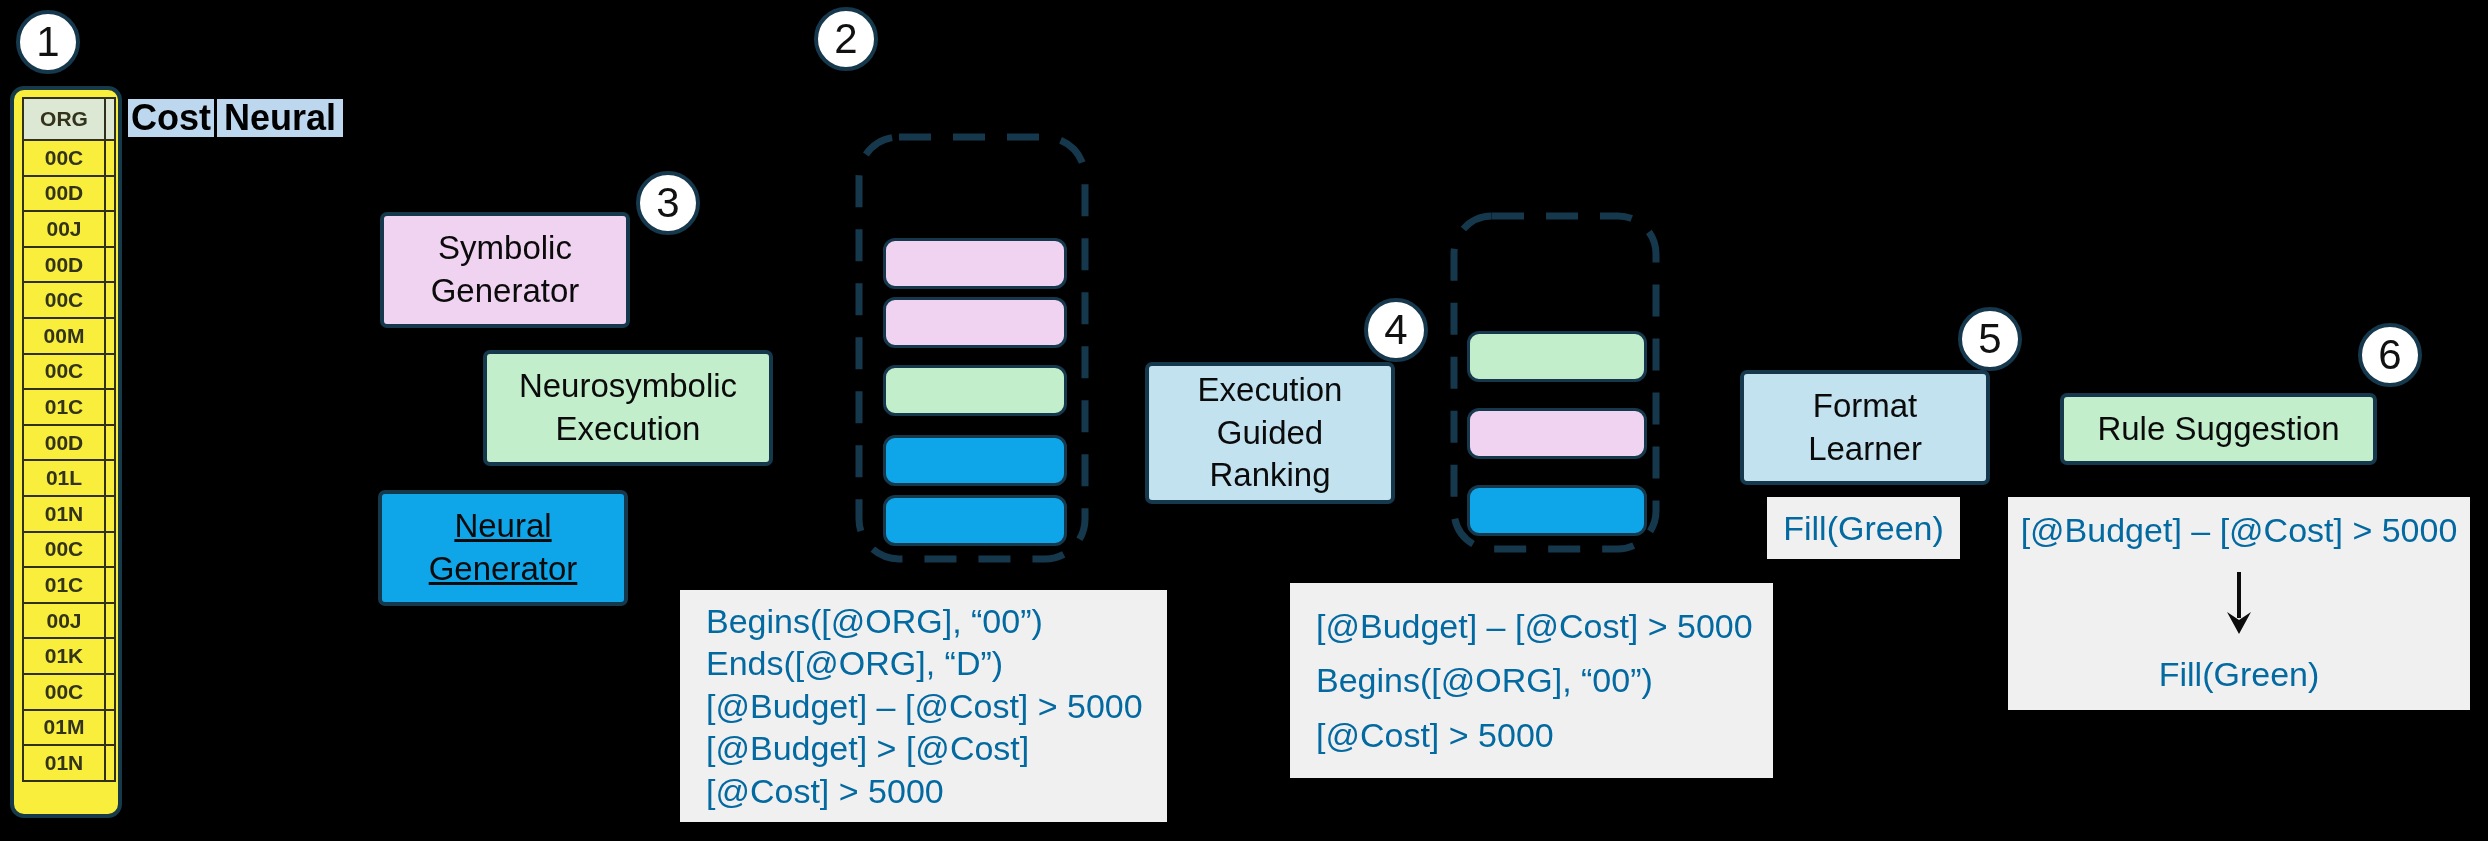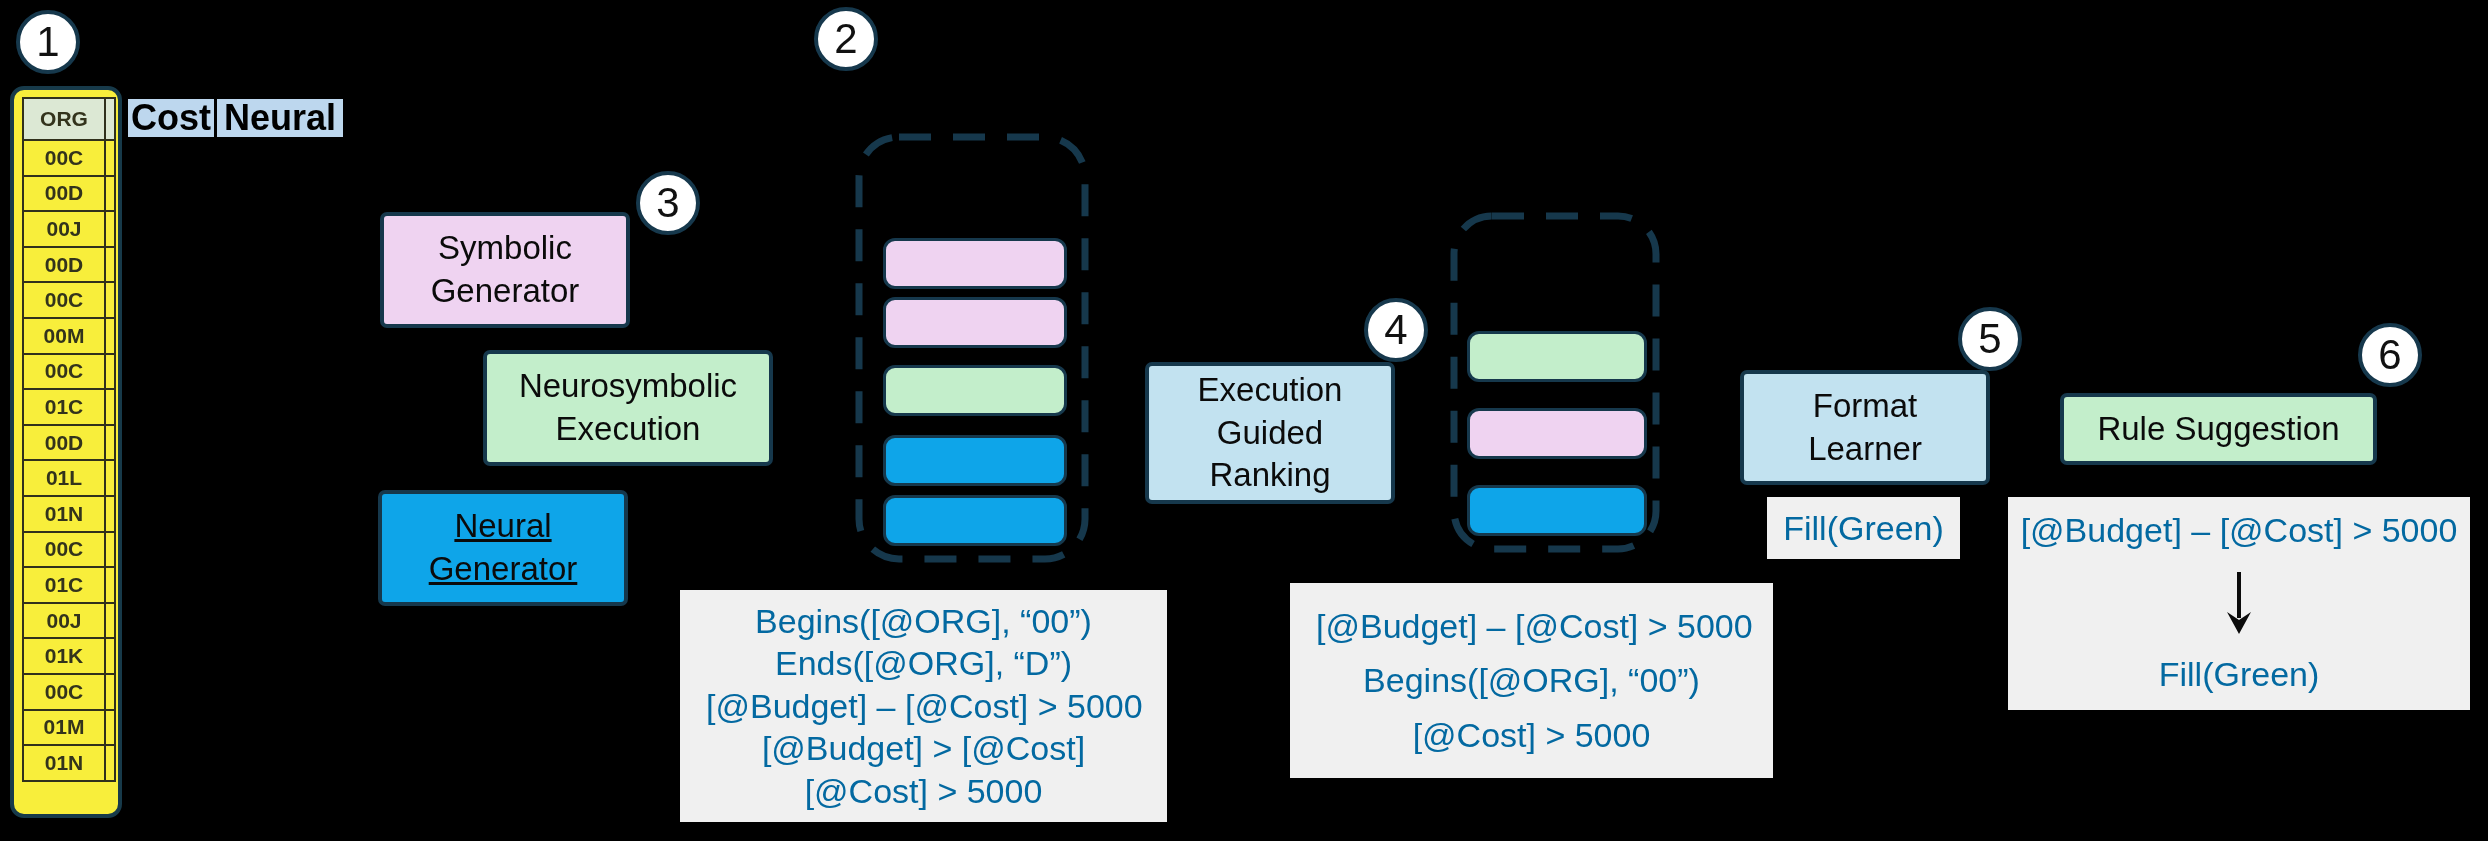--- a/index.html
+++ b/index.html
@@ -20,21 +20,21 @@
   
   .node{border:4px solid #16384c;border-radius:7px;display:flex;align-items:center;justify-content:center;
         text-align:center;white-space:pre-line;font-size:33px;line-height:1.30;color:#0b0b0b;}
 
   
   .bar{border:3px solid #16384c;border-radius:12px;}
 
   
   .panel{background:#f0f0f0;color:#0369a1;font-size:34px;}
   .rules{display:flex;flex-direction:column;justify-content:space-evenly;padding:8px 26px;}
-  .rules div{white-space:nowrap;text-align:center;}
+  .rules div{white-space:nowrap;}
 
   
   .org-block{left:10px;top:86px;width:112px;height:732px;background:#f8ee3b;
              border:4px solid #173a4a;border-radius:14px;padding:7px 0 0 8px;}
   .org-row{display:flex;height:37.6px;margin-top:-2px;}
   .org-row:first-child{margin-top:0;height:44px;}
   .cell{border:2px solid #30301c;display:flex;align-items:center;justify-content:center;
         font-weight:700;color:#33331c;font-size:21px;box-sizing:border-box;background:#f8ee3b;}
   .cell.main{width:84px;}
   .cell.spacer{width:12px;margin-left:-2px;}

